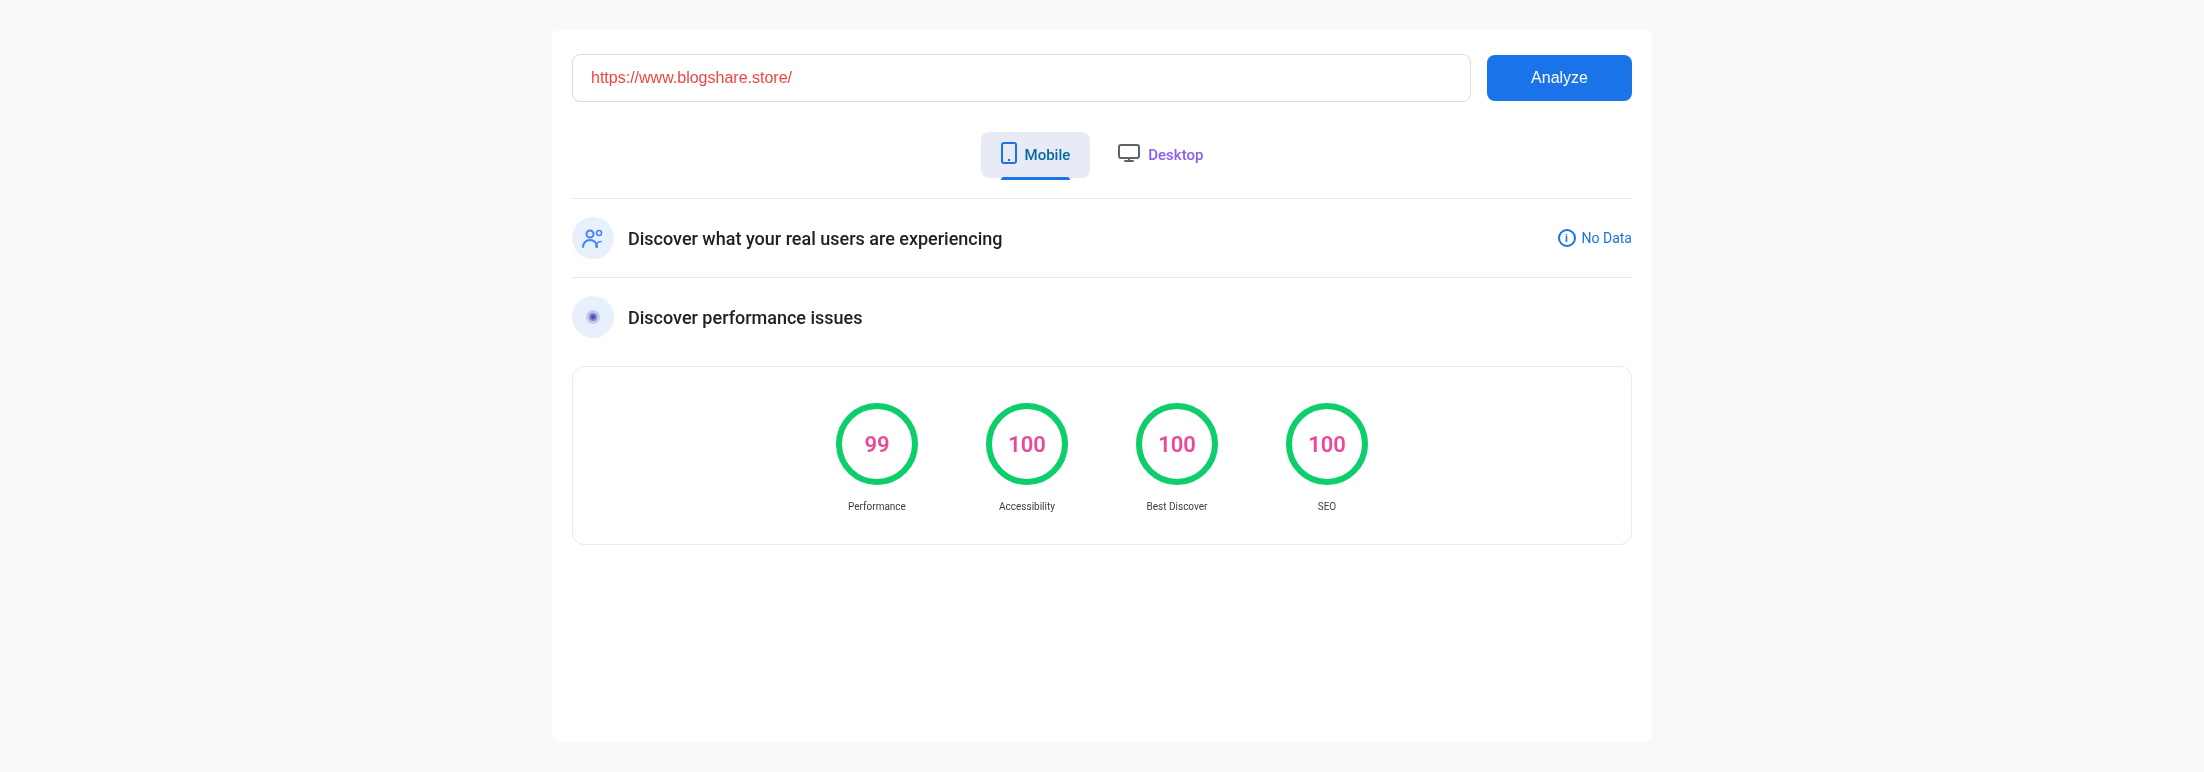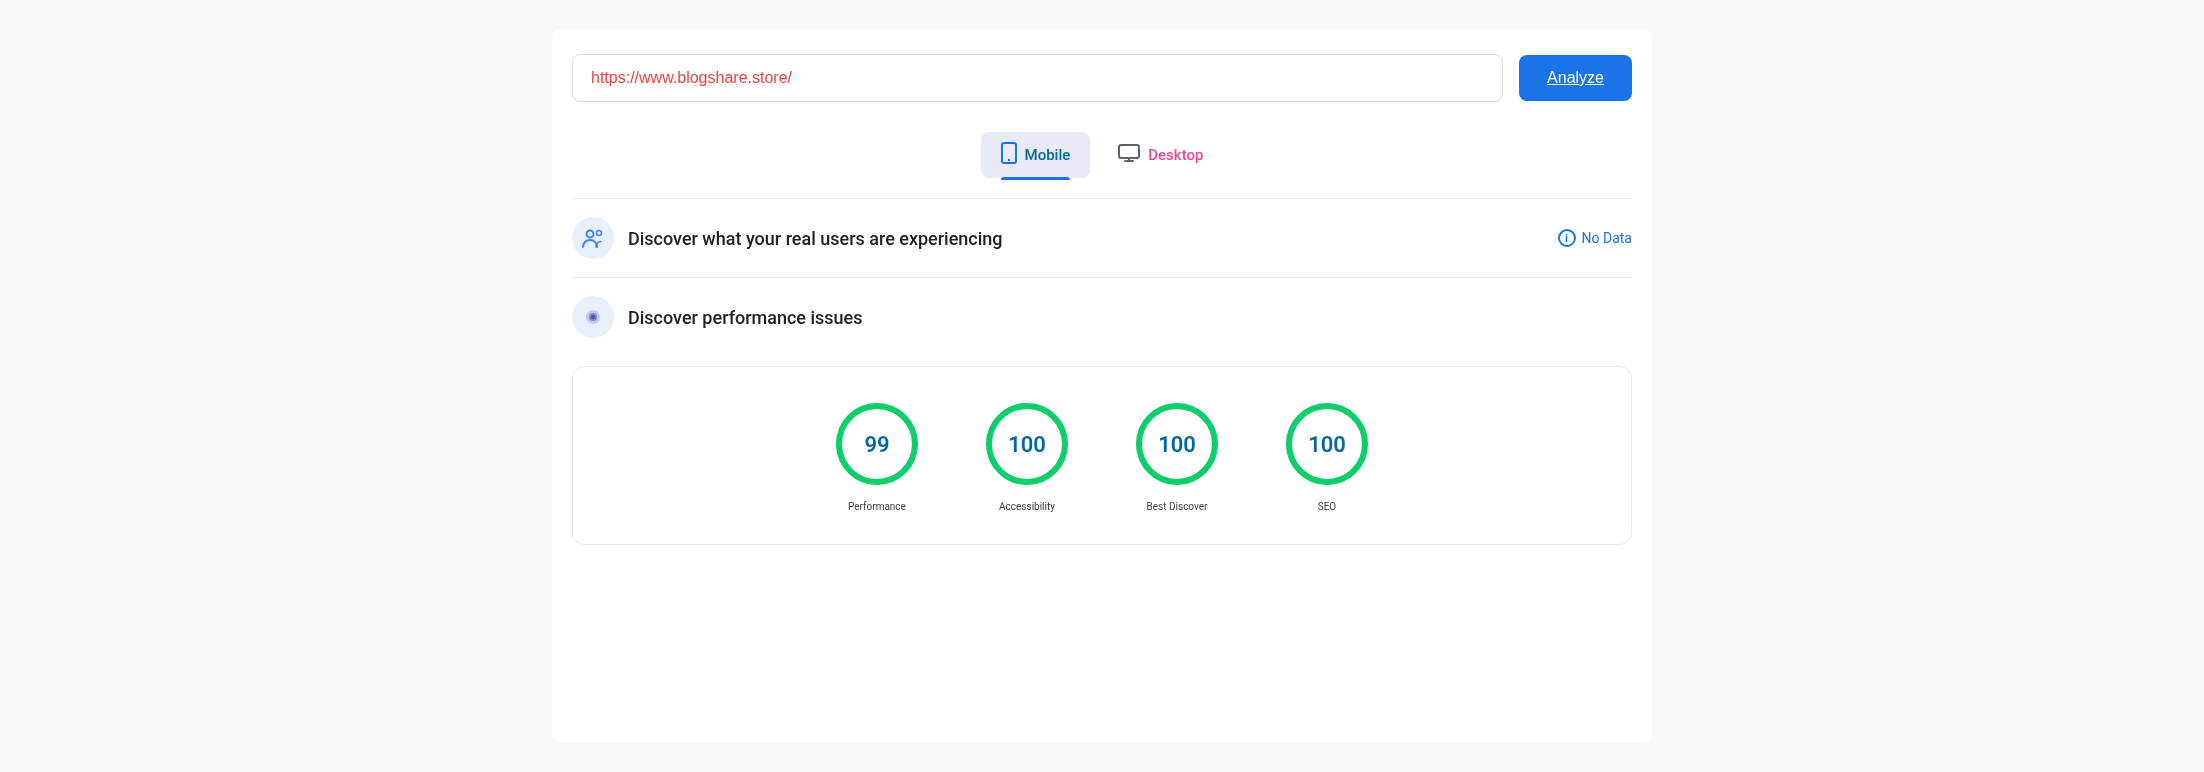--- a/index.html
+++ b/index.html
@@ -49,26 +49,25 @@
       font-size: 16px;
       color: #ef4444;
       background: transparent;
     }
 
     .analyze-button {
       background: #1a73e8;
       color: #fff;
       border: none;
       border-radius: 8px;
-      padding: 14px 28px;
+      padding: 14px 44px;
       font-size: 16px;
       font-weight: 500;
       cursor: pointer;
       white-space: nowrap;
-      text-decoration: underline;
     }
 
     
     .tab-section {
       display: flex;
       justify-content: center;
       align-items: center;
       gap: 8px;
       padding: 10px 0 20px 0;
     }
@@ -95,21 +94,21 @@
       position: absolute;
       bottom: -2px;
       left: 20px;
       right: 20px;
       height: 3px;
       background: #1a73e8;
       border-radius: 3px 3px 0 0;
     }
 
     .tab.inactive {
-      color: #ec4899;
+      color: #8b5cf6;
     }
 
     
     .section {
       padding: 0 20px;
     }
 
     .section-header {
       display: flex;
       align-items: center;
@@ -194,21 +193,21 @@
       transform: rotate(-90deg);
     }
 
     .score-number {
       position: absolute;
       top: 50%;
       left: 50%;
       transform: translate(-50%, -50%);
       font-size: 22px;
       font-weight: 600;
-      color: #0369a1;
+      color: #ec4899;
     }
 
     .score-label {
       font-size: 10px;
       color: #3c4043;
       text-align: center;
     }
 
     
     .circle-bg {

